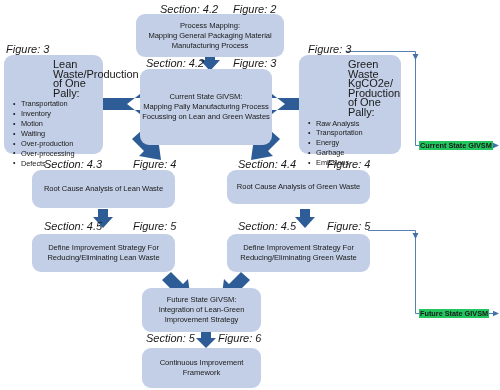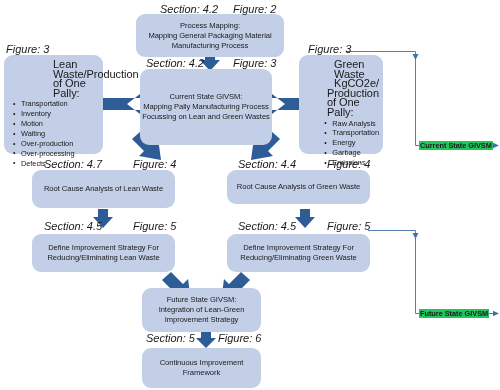--- a/index.html
+++ b/index.html
@@ -154,21 +154,21 @@
 
   <div class="tag" style="left:160px; top:5px;">Section: 4.2</div>
   <div class="tag" style="left:233px; top:5px;">Figure: 2</div>
 
   <div class="tag" style="left:6px;   top:45px;">Figure: 3</div>
   <div class="tag" style="left:308px; top:45px;">Figure: 3</div>
 
   <div class="tag" style="left:146px; top:59px;">Section: 4.2</div>
   <div class="tag" style="left:233px; top:59px;">Figure: 3</div>
 
-  <div class="tag" style="left:44px;  top:160px;">Section: 4.7</div>
+  <div class="tag" style="left:44px;  top:160px;">Section: 4.3</div>
   <div class="tag" style="left:133px; top:160px;">Figure: 4</div>
 
   <div class="tag" style="left:238px; top:160px;">Section: 4.4</div>
   <div class="tag" style="left:327px; top:160px;">Figure: 4</div>
 
   <div class="tag" style="left:44px;  top:222px;">Section: 4.5</div>
   <div class="tag" style="left:133px; top:222px;">Figure: 5</div>
 
   <div class="tag" style="left:238px; top:222px;">Section: 4.5</div>
   <div class="tag" style="left:327px; top:222px;">Figure: 5</div>
@@ -198,21 +198,21 @@
       <li>Defects</li>
     </ul>
   </div>
 
   <div class="node centered" style="left:140px; top:69px; width:132px; height:76px;">
     <div class="title">Current State GIVSM:</div>
     <div class="line">Mapping Pally Manufacturing Process</div>
     <div class="line">Focussing on Lean and Green Wastes</div>
   </div>
 
-  <div class="node listbox" style="left:299px; top:55px; width:84px; height:99px;align-items:flex-end;">
+  <div class="node listbox" style="left:299px; top:55px; width:102px; height:99px;">
     <div class="title">Green Waste KgCO2e/</div>
     <div class="title">Production of One Pally:</div>
     <ul class="bullets">
       <li>Raw Analysis</li>
       <li>Transportation</li>
       <li>Energy</li>
       <li>Garbage</li>
       <li>Emissions</li>
     </ul>
   </div>

